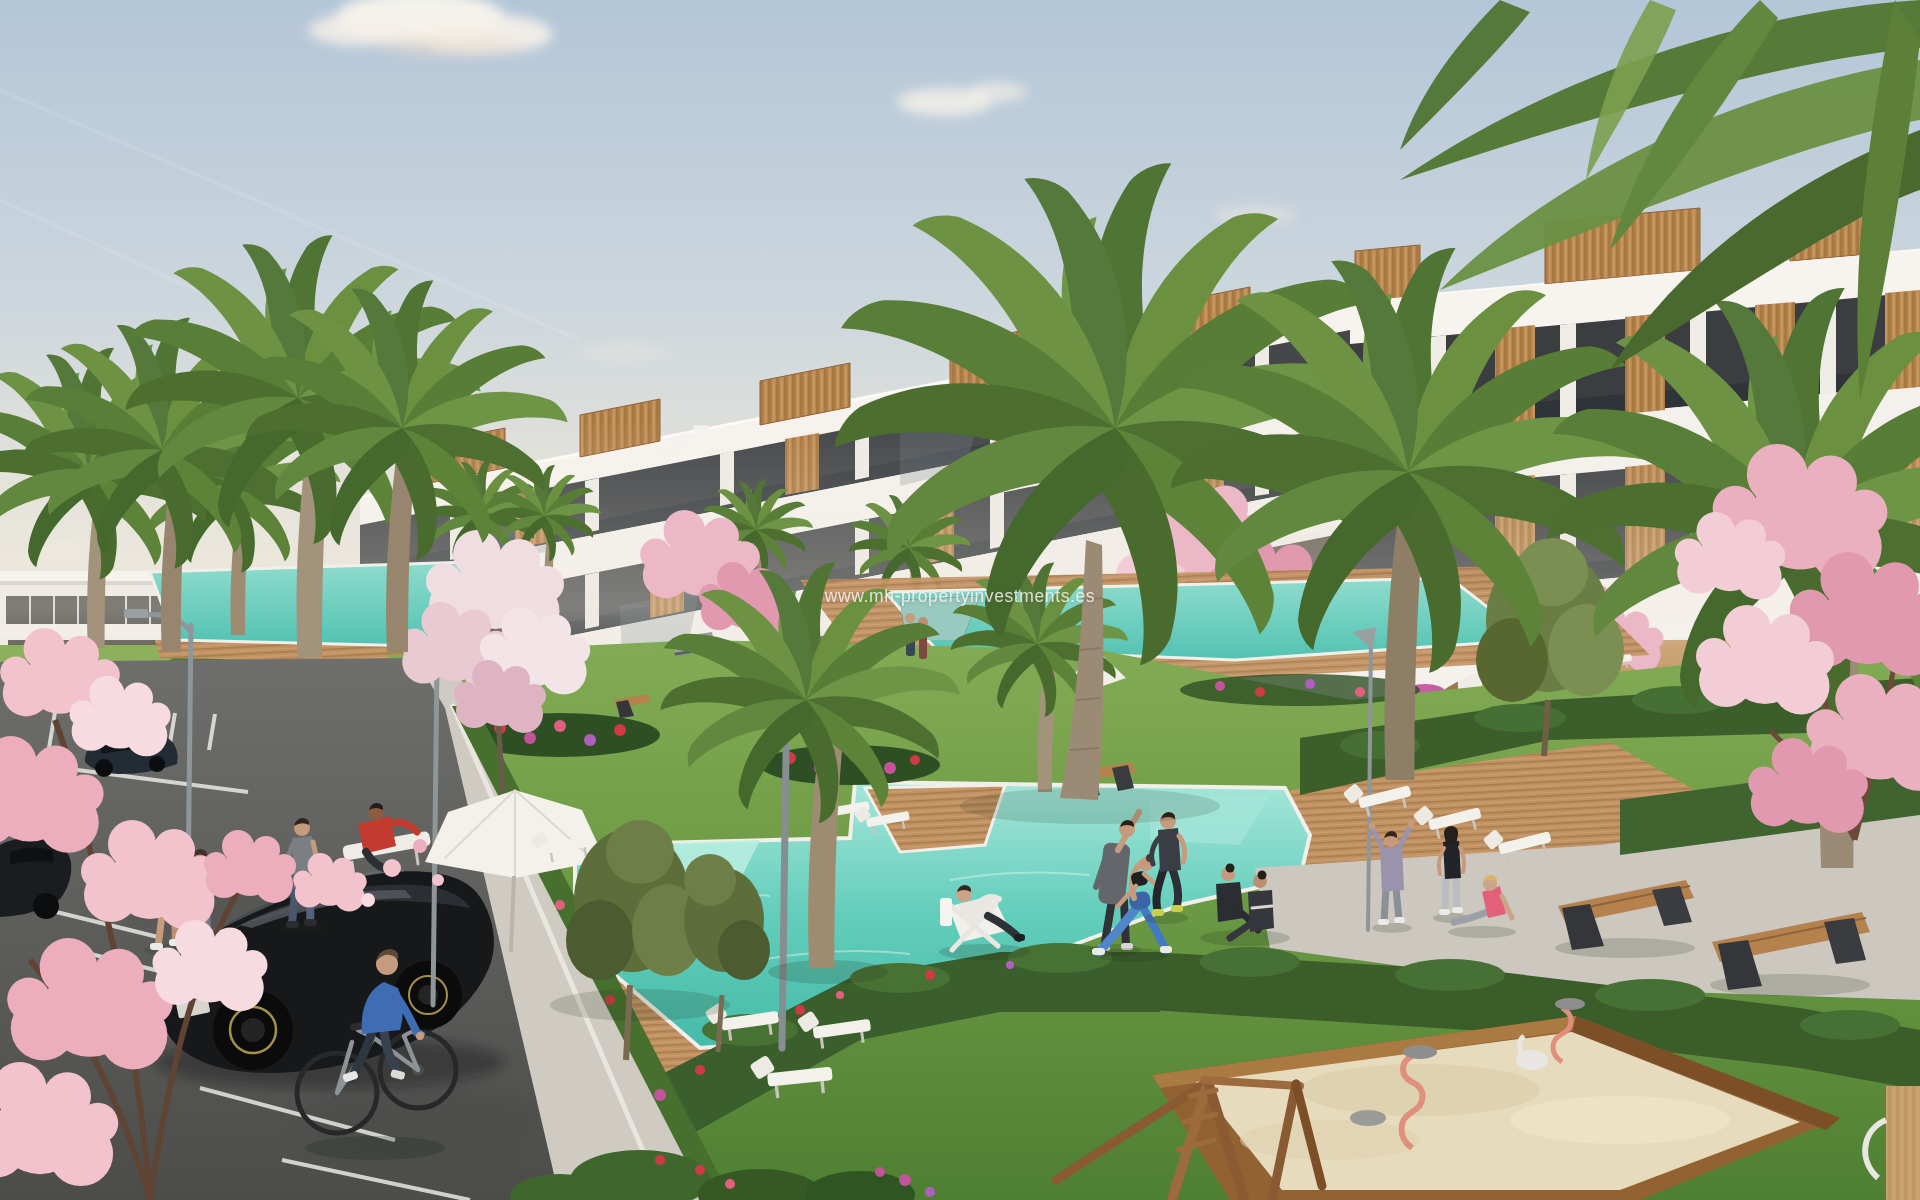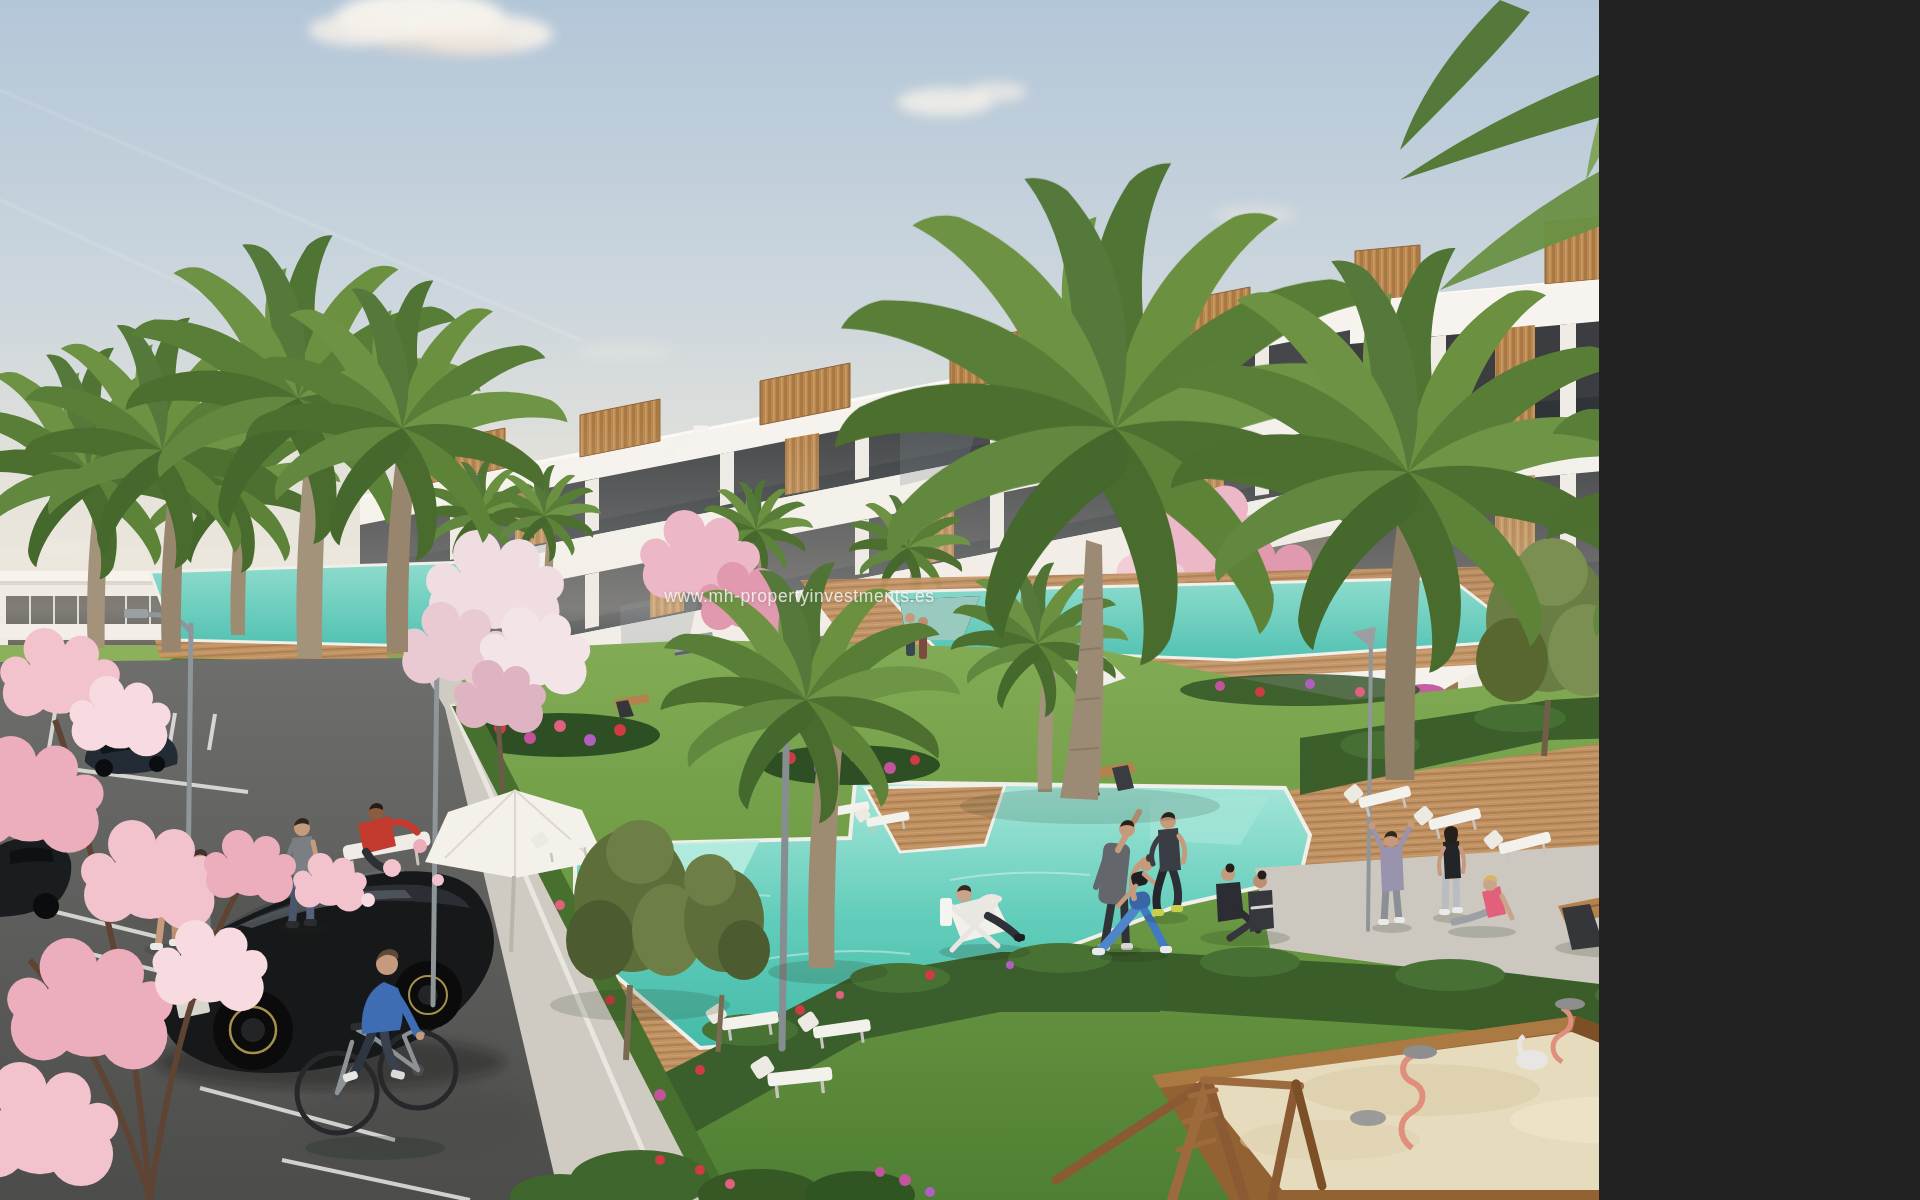--- a/index.html
+++ b/index.html
@@ -1,16 +1,16 @@
 <!DOCTYPE html>
 <html><head>
 <meta charset="utf-8">
 <style>
   html,body{margin:0;padding:0;background:#222;}
-  .stage{position:relative;width:1599px;height:1200px;overflow:hidden;
+  .stage{position:relative;width:1920px;height:1200px;overflow:hidden;
          font-family:"Liberation Sans",sans-serif;}
   .stage svg{position:absolute;left:0;top:0;display:block;}
   .watermark{
     position:absolute;left:50%;top:586px;transform:translateX(-50%);
     font-family:"Liberation Sans",sans-serif;
     font-size:17.5px;letter-spacing:.6px;font-weight:400;
     color:rgba(255,255,255,.78);
     text-shadow:0 1px 3px rgba(100,90,80,.35);
     white-space:nowrap;z-index:5;}
 </style>

